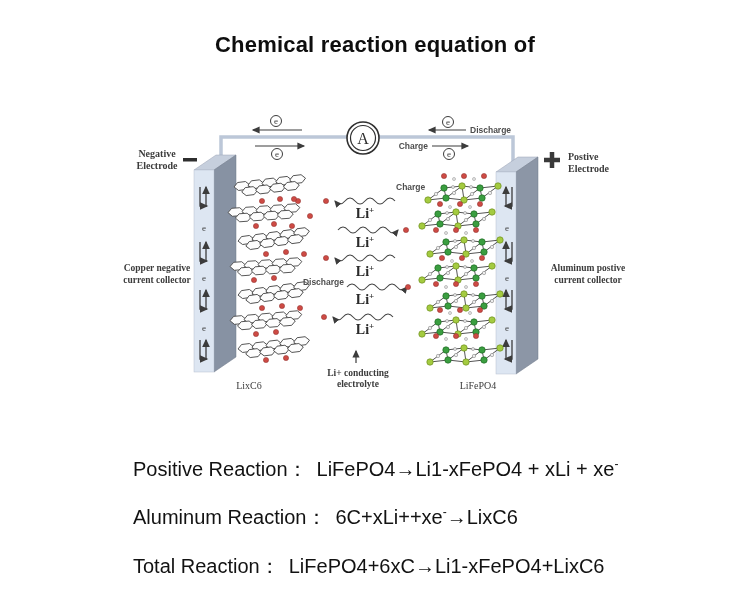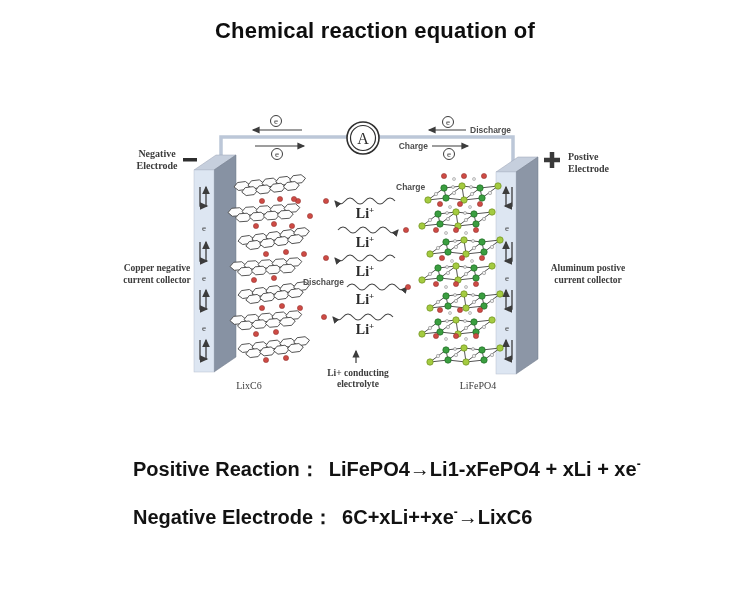--- a/index.html
+++ b/index.html
@@ -1,36 +1,36 @@
 <!DOCTYPE html>
 <html><head>
 <meta charset="utf-8">
 <style>
   html,body{margin:0;padding:0;}
   body{
     width:750px;height:600px;position:relative;background:#ffffff;
     font-family:"Liberation Sans",sans-serif;overflow:hidden;
   }
   .title{
-    position:absolute;top:17px;left:0;width:750px;text-align:center;
+    position:absolute;top:31px;left:0;width:750px;text-align:center;
     font-weight:700;font-size:22px;line-height:27px;color:#0e0e0e;letter-spacing:.2px;
   }
   .figure{position:absolute;top:105px;left:120px;width:510px;height:305px;}
   svg text{font-family:"Liberation Serif",serif;fill:#3c3c3c;}
   svg .hdr{font-size:10px;font-weight:700;}
   svg .cc{font-size:9.5px;font-weight:700;}
   svg .formula{font-size:10px;}
   svg .etxt{font-size:9px;}
   svg .li{font-size:14px;font-weight:700;fill:#2a2a2a;}
   svg .lisup{font-size:9px;}
   svg .flow{font-family:"Liberation Sans",sans-serif;font-size:8.5px;font-weight:700;fill:#4e4e4e;}
   svg .amp{font-size:16px;fill:#2f2f2f;}
   svg .elec{font-size:9.5px;font-weight:700;}
   .reactions{
-    position:absolute;left:133px;top:452px;font-weight:700;font-size:20px;
+    position:absolute;left:133px;top:452px;font-weight:400;font-size:20px;
     color:#121212;
   }
   .rrow{line-height:24px;margin-bottom:20px;white-space:nowrap;}
   .rlabel{margin-right:9px;}
   .rrow sup{font-size:12px;}
 </style>
 </head>
 <body>
 
 <div class="title">
@@ -253,15 +253,18 @@
   <text class="formula" x="249" y="389" text-anchor="middle">LixC6</text>
   <text class="formula" x="478" y="389" text-anchor="middle">LiFePO4</text>
 </svg>
 </div>
 
 <div class="reactions">
   <div class="rrow">
     <span class="rlabel">Positive Reaction：</span><span><span>LiFePO4→Li1-xFePO4 + xLi + xe</span><sup>-</sup><span></span></span>
   </div>
   <div class="rrow">
-    <span class="rlabel">Negative Electrode：</span><span><span>6C+xLi++xe</span><sup>-</sup><span>→LixC6</span></span>
+    <span class="rlabel">Aluminum Reaction：</span><span><span>6C+xLi++xe</span><sup>-</sup><span>→LixC6</span></span>
+  </div>
+  <div class="rrow">
+    <span class="rlabel">Total Reaction：</span><span><span>LiFePO4+6xC→Li1-xFePO4+LixC6</span><sup></sup><span></span></span>
   </div>
 </div>
 
 </body></html>

